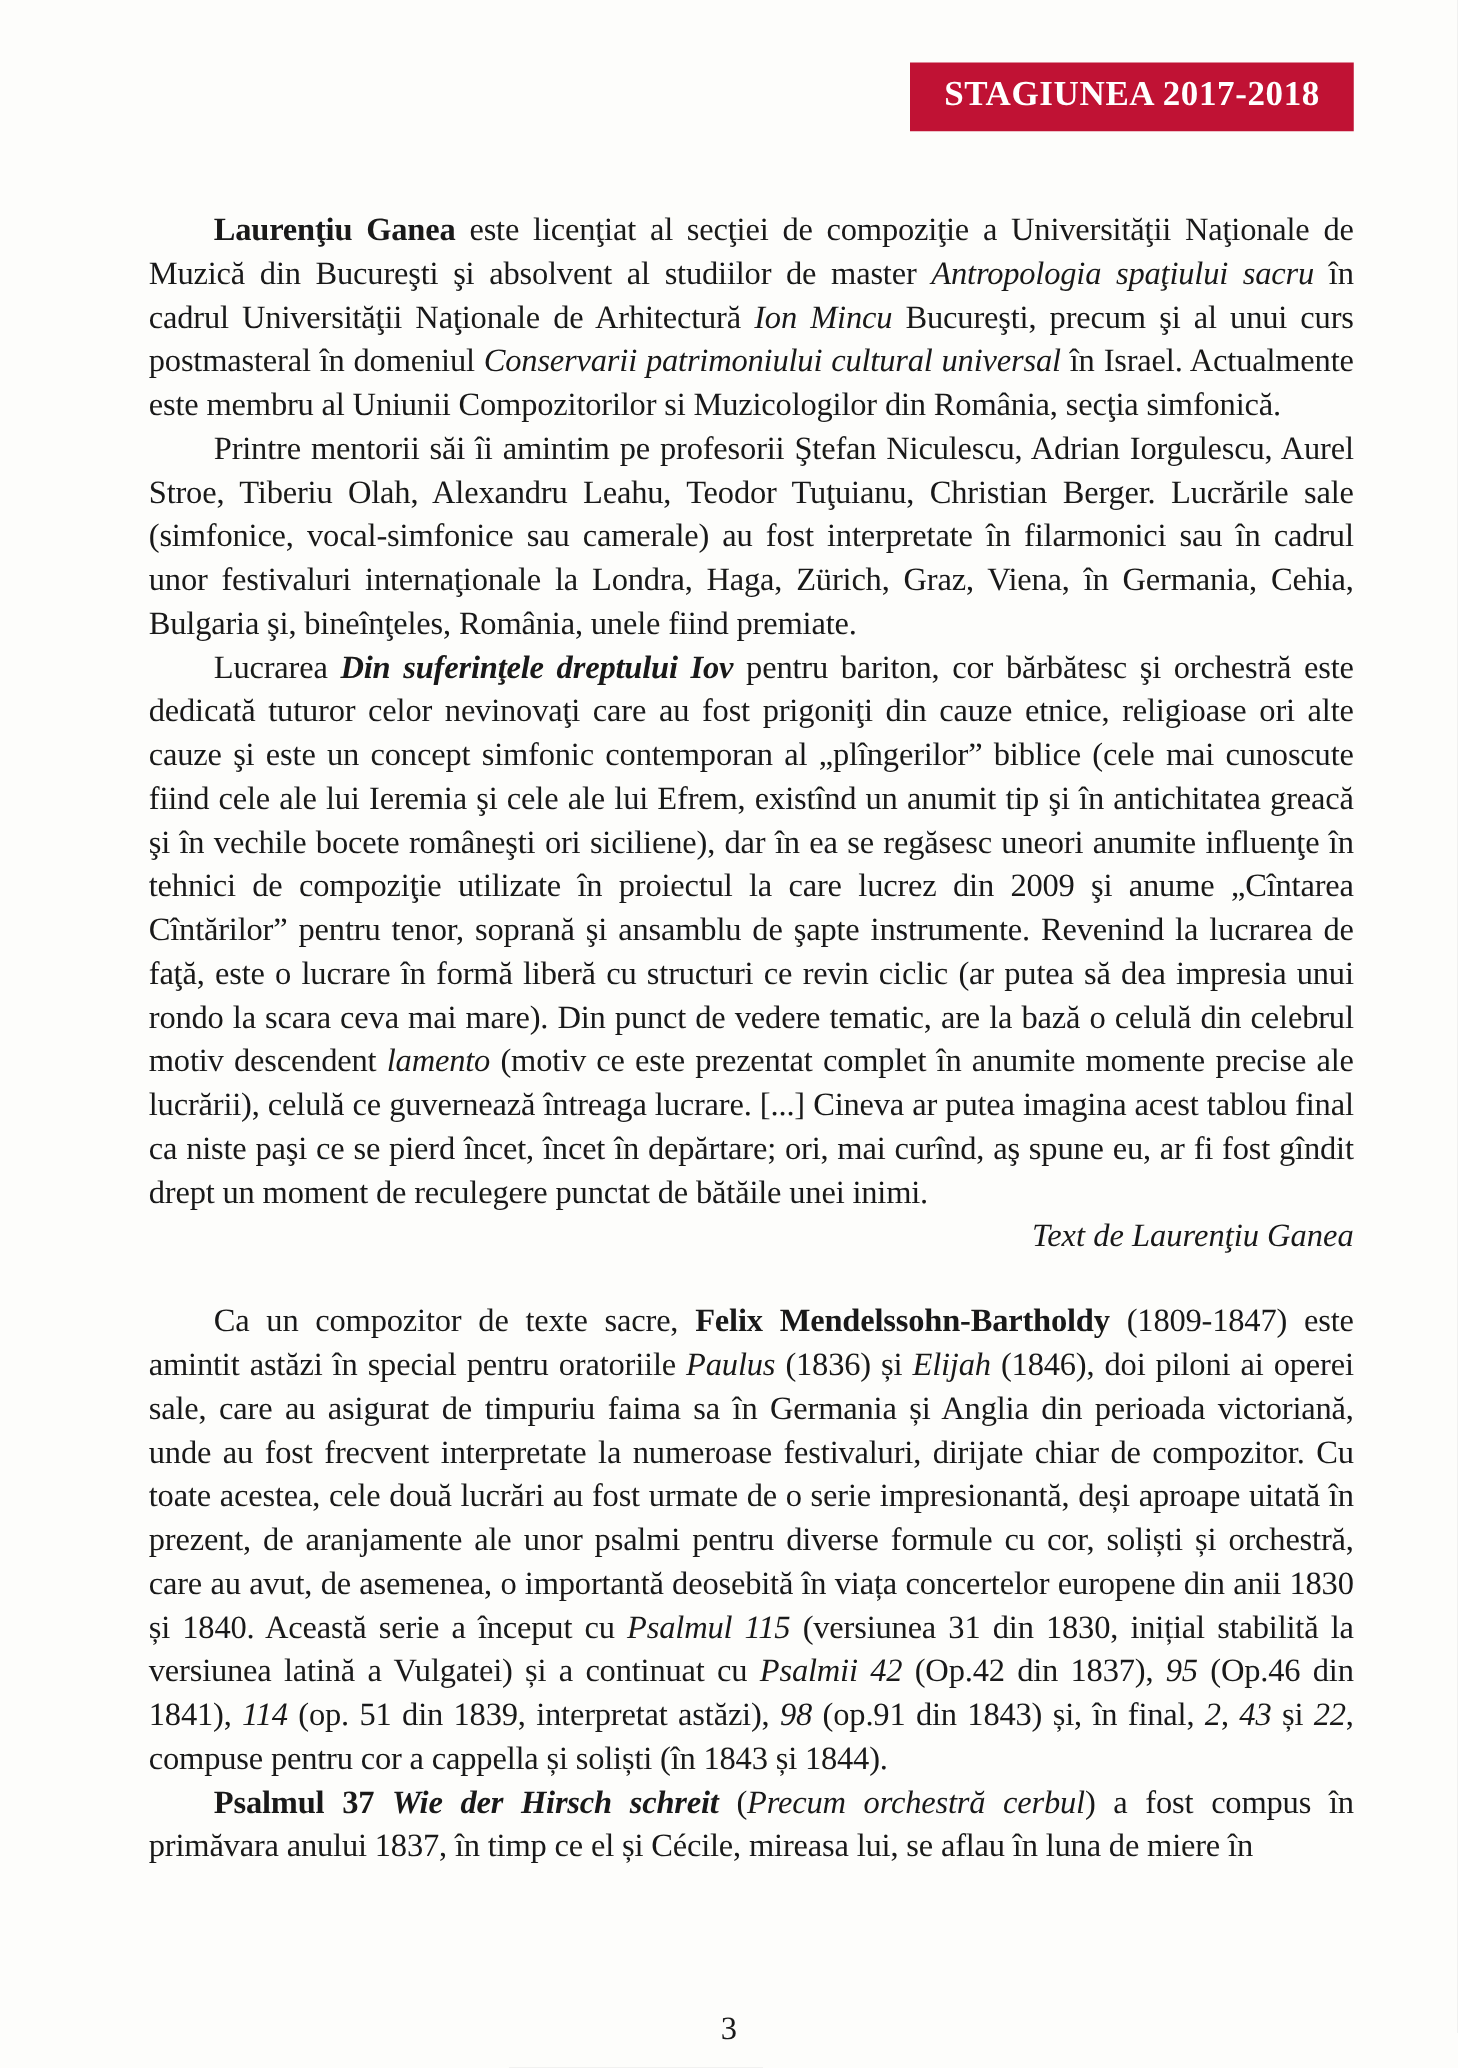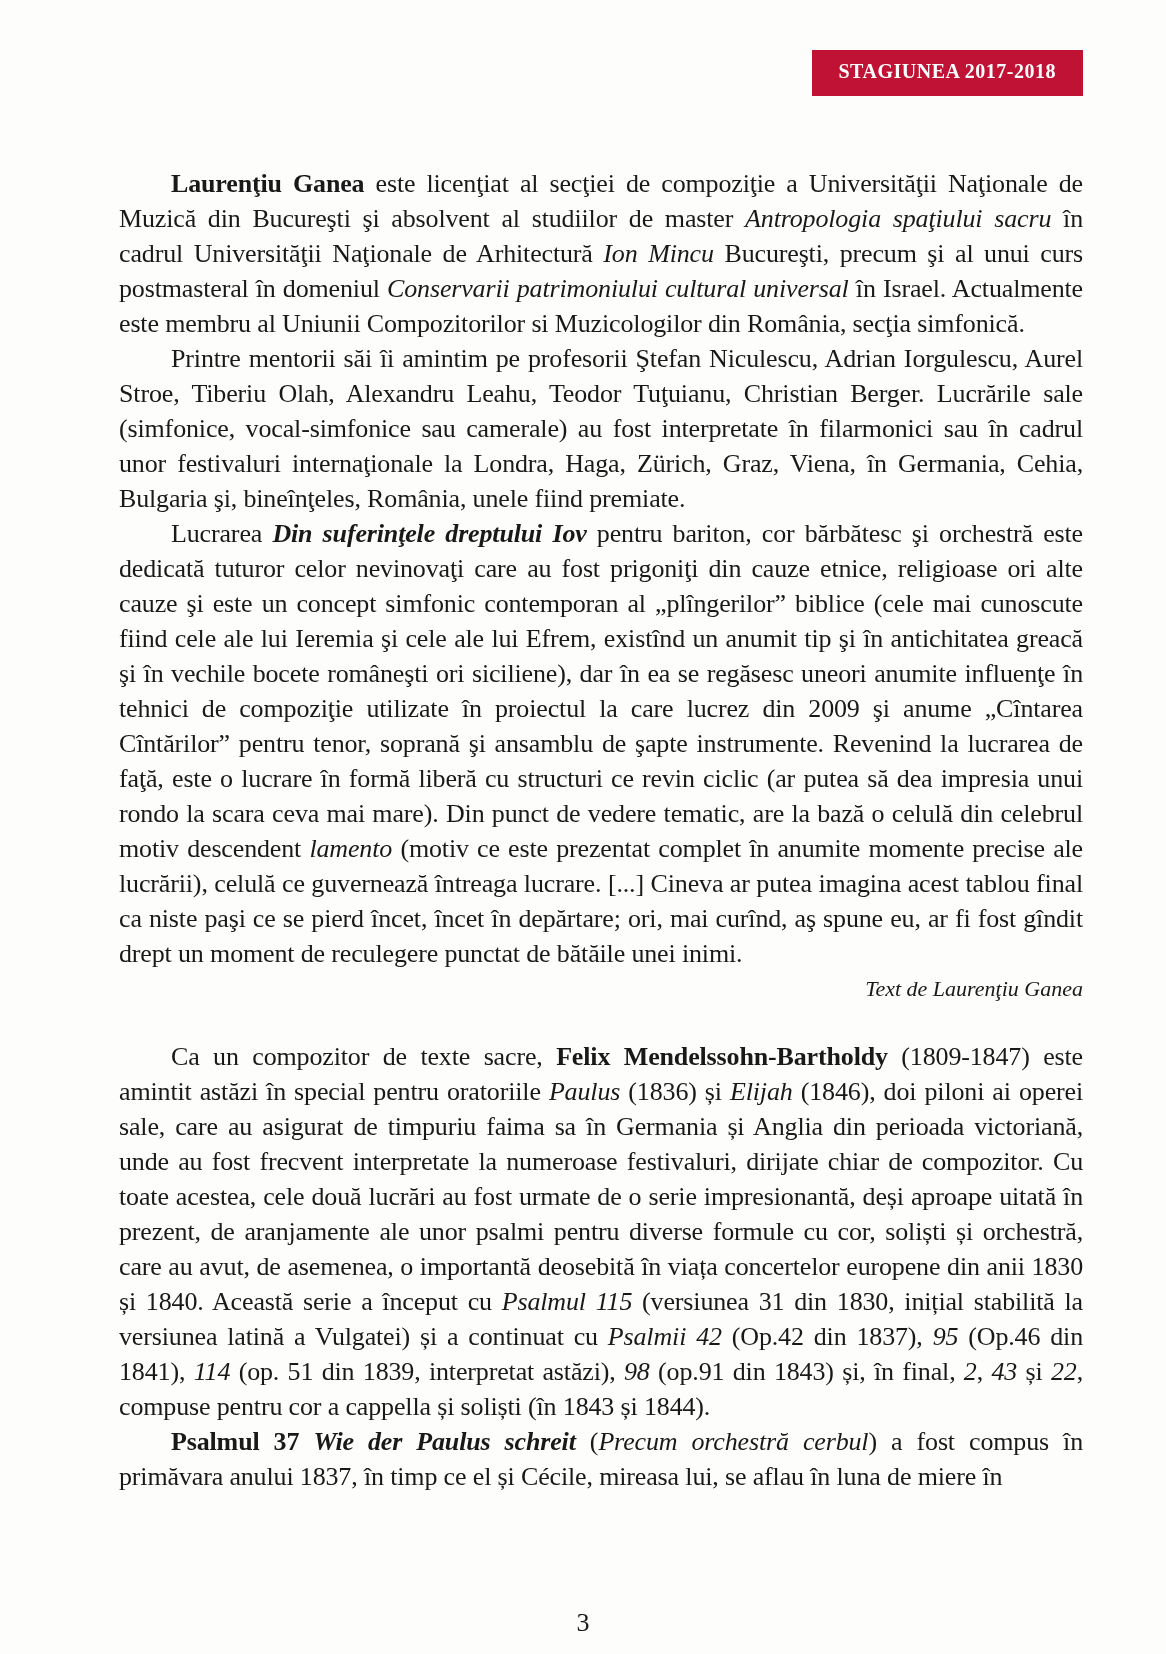--- a/index.html
+++ b/index.html
@@ -11,21 +11,21 @@
     background: #fdfdfb;
     font-family: "Liberation Serif", "DejaVu Serif", serif;
     color: #191919;
     overflow: hidden;
   }
   .banner {
     position: absolute;
     top: 50px;
     right: 83px;
     padding: 10px 27px 13px 27px;
-    font-size: 20px;
+    font-size: 28px;
     font-weight: bold;
     letter-spacing: 0.5px;
     white-space: nowrap;
   }
   .content {
     position: absolute;
     left: 83px;
     right: 83px;
     top: 166px;
     margin-left: 36px;
@@ -33,21 +33,21 @@
   p.body-par {
     margin: 0;
     font-size: 26px;
     line-height: 35px;
     text-align: justify;
     text-indent: 52px;
     letter-spacing: -0.15px;
   }
   p.byline {
     margin: 0;
-    font-size: 22px;
+    font-size: 26px;
     line-height: 35px;
     text-align: right;
     font-style: italic;
     text-indent: 0;
   }
   p.section-start { margin-top: 33px; }
   .b { font-weight: bold; }
   .i { font-style: italic; }
   .page-number {
     position: absolute;
@@ -65,18 +65,18 @@
 <div class="page">
 
   <div class="banner" style="background-color: rgb(192, 18, 52); color: rgb(255, 255, 255);">STAGIUNEA 2017-2018</div>
 
   <div class="content">
     <p class="body-par"><span class="b">Laurenţiu Ganea</span><span> este licenţiat al secţiei de compoziţie a Universităţii Naţionale de Muzică din Bucureşti şi absolvent al studiilor de master </span><span class="i">Antropologia spaţiului sacru</span><span> în cadrul Universităţii Naţionale de Arhitectură </span><span class="i">Ion Mincu</span><span> Bucureşti, precum şi al unui curs postmasteral în domeniul </span><span class="i">Conservarii patrimoniului cultural universal</span><span> în Israel. Actualmente este membru al Uniunii Compozitorilor si Muzicologilor din România, secţia simfonică.</span></p>
     <p class="body-par"><span>Printre mentorii săi îi amintim pe profesorii Ştefan Niculescu, Adrian Iorgulescu, Aurel Stroe, Tiberiu Olah, Alexandru Leahu, Teodor Tuţuianu, Christian Berger. Lucrările sale (simfonice, vocal-simfonice sau camerale) au fost interpretate în filarmonici sau în cadrul unor festivaluri internaţionale la Londra, Haga, Zürich, Graz, Viena, în Germania, Cehia, Bulgaria şi, bineînţeles, România, unele fiind premiate.</span></p>
     <p class="body-par"><span>Lucrarea </span><span class="b i">Din suferinţele dreptului Iov</span><span> pentru bariton, cor bărbătesc şi orchestră este dedicată tuturor celor nevinovaţi care au fost prigoniţi din cauze etnice, religioase ori alte cauze şi este un concept simfonic contemporan al „plîngerilor” biblice (cele mai cunoscute fiind cele ale lui Ieremia şi cele ale lui Efrem, existînd un anumit tip şi în antichitatea greacă şi în vechile bocete româneşti ori siciliene), dar în ea se regăsesc uneori anumite influenţe în tehnici de compoziţie utilizate în proiectul la care lucrez din 2009 şi anume „Cîntarea Cîntărilor” pentru tenor, soprană şi ansamblu de şapte instrumente. Revenind la lucrarea de faţă, este o lucrare în formă liberă cu structuri ce revin ciclic (ar putea să dea impresia unui rondo la scara ceva mai mare). Din punct de vedere tematic, are la bază o celulă din celebrul motiv descendent </span><span class="i">lamento</span><span> (motiv ce este prezentat complet în anumite momente precise ale lucrării), celulă ce guvernează întreaga lucrare. [...] Cineva ar putea imagina acest tablou final ca niste paşi ce se pierd încet, încet în depărtare; ori, mai curînd, aş spune eu, ar fi fost gîndit drept un moment de reculegere punctat de bătăile unei inimi.</span></p>
     <p class="byline">Text de Laurenţiu Ganea</p>
     <p class="body-par section-start"><span>Ca un compozitor de texte sacre, </span><span class="b">Felix Mendelssohn-Bartholdy</span><span> (1809-1847) este amintit astăzi în special pentru oratoriile </span><span class="i">Paulus</span><span> (1836) și </span><span class="i">Elijah</span><span> (1846), doi piloni ai operei sale, care au asigurat de timpuriu faima sa în Germania și Anglia din perioada victoriană, unde au fost frecvent interpretate la numeroase festivaluri, dirijate chiar de compozitor. Cu toate acestea, cele două lucrări au fost urmate de o serie impresionantă, deși aproape uitată în prezent, de aranjamente ale unor psalmi pentru diverse formule cu cor, soliști și orchestră, care au avut, de asemenea, o importantă deosebită în viața concertelor europene din anii 1830 și 1840. Această serie a început cu </span><span class="i">Psalmul 115</span><span> (versiunea 31 din 1830, inițial stabilită la versiunea latină a Vulgatei) și a continuat cu </span><span class="i">Psalmii 42</span><span> (Op.42 din 1837), </span><span class="i">95</span><span> (Op.46 din 1841), </span><span class="i">114</span><span> (op. 51 din 1839, interpretat astăzi), </span><span class="i">98</span><span> (op.91 din 1843) și, în final, </span><span class="i">2</span><span>, </span><span class="i">43</span><span> și </span><span class="i">22</span><span>, compuse pentru cor a cappella și soliști (în 1843 și 1844).</span></p>
-    <p class="body-par"><span class="b">Psalmul 37 </span><span class="b i">Wie der Paulus schreit</span><span> (</span><span class="i">Precum orchestră cerbul</span><span>) a fost compus în primăvara anului 1837, în timp ce el și Cécile, mireasa lui, se aflau în luna de miere în</span></p>
+    <p class="body-par"><span class="b">Psalmul 37 </span><span class="b i">Wie der Hirsch schreit</span><span> (</span><span class="i">Precum orchestră cerbul</span><span>) a fost compus în primăvara anului 1837, în timp ce el și Cécile, mireasa lui, se aflau în luna de miere în</span></p>
   </div>
 
   <div class="page-number">3</div>
 
 </div>
 
 </body></html>

